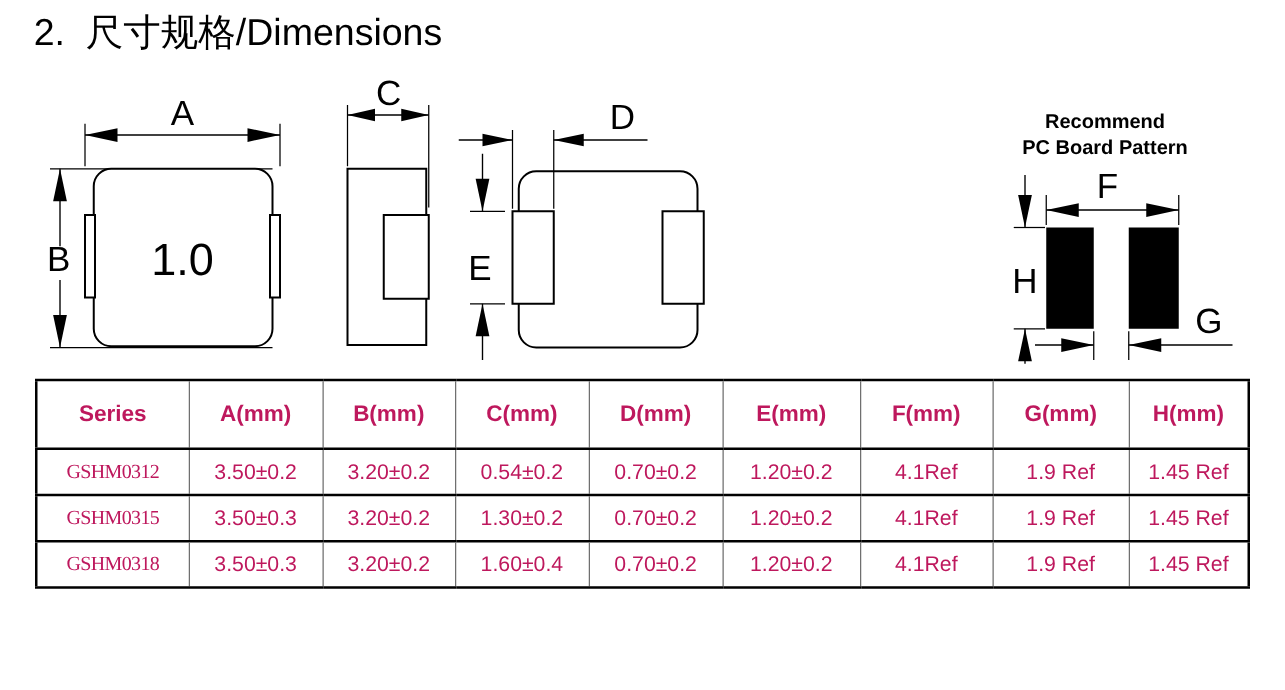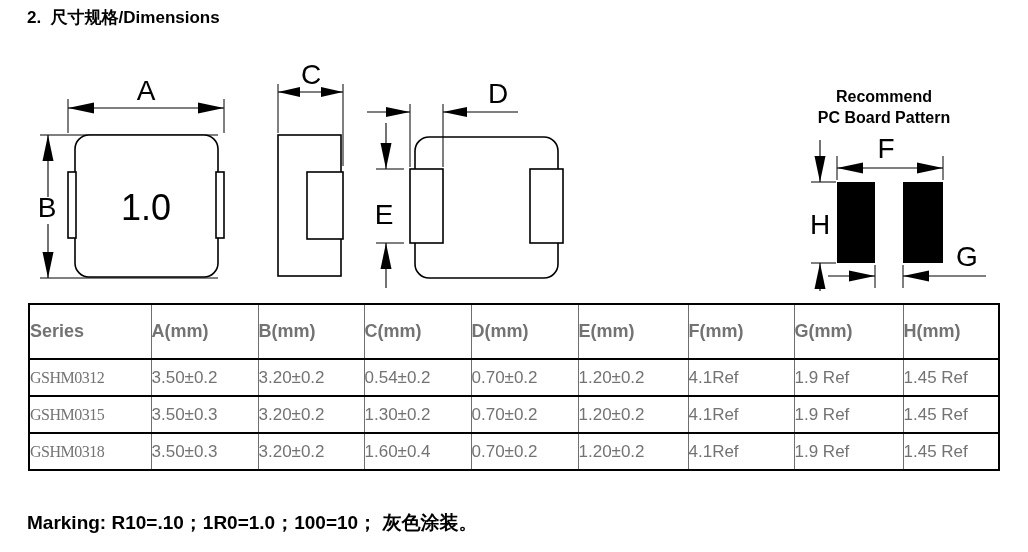--- a/index.html
+++ b/index.html
@@ -1,35 +1,35 @@
 <!DOCTYPE html>
 <html><head>
 <meta charset="utf-8">
 <style>
   *{margin:0;padding:0;box-sizing:border-box}
   html,body{background:#ffffff}
   .page{position:relative;width:1028px;height:552px;background:#ffffff;color:#000;
         font-family:"Liberation Sans",sans-serif;overflow:hidden}
-  .title{position:absolute;left:27px;top:6px;font-size:17px;font-weight:bold;white-space:pre}
+  .title{position:absolute;left:27px;top:6px;font-size:30px;font-weight:normal;white-space:pre}
   .diagrams{position:absolute;left:0;top:0}
   
   .outline{fill:#ffffff;stroke:#000;stroke-width:1.6}
   .padfill{fill:#000;stroke:none}
   .dim{stroke:#000;stroke-width:1.1;fill:none}
   .thin{stroke:#000;stroke-width:1;fill:none}
   .arr{fill:#000;stroke:none}
   .lbl{font-family:"Liberation Sans",sans-serif;font-size:28px;fill:#000;text-anchor:middle}
   .mark-lbl{font-family:"Liberation Sans",sans-serif;font-size:36px;fill:#000;text-anchor:middle}
   .pcb-title{font-family:"Liberation Sans",sans-serif;font-size:16px;font-weight:bold;fill:#000;text-anchor:middle}
   
   .dims-table{position:absolute;left:28px;top:303px;width:970px;border-collapse:collapse;
               table-layout:fixed;border:2px solid #000;background:#fff}
   .dims-table th,.dims-table td{border-top:2px solid #000;border-bottom:2px solid #000;
               border-left:1px solid #6f6f6f;border-right:1px solid #6f6f6f;
-              text-align:left;vertical-align:middle;color:#737373;overflow:hidden}
+              text-align:center;vertical-align:middle;color:#be185d;overflow:hidden}
   .dims-table th{height:55px;font-size:18px;font-weight:bold;font-family:"Liberation Sans",sans-serif}
   .dims-table td{height:37px;font-size:17px;font-family:Liberation Sans, sans-serif}
   .dims-table td.series{font-family:Liberation Serif, serif;font-size:16px;letter-spacing:-0.5px}
   .marking{position:absolute;left:27px;top:510px;font-size:19px;font-weight:bold;white-space:pre}
 </style>
 </head>
 <body>
 
 <div class="page">
 
@@ -171,14 +171,13 @@
           <td>1.60±0.4</td>
           <td>0.70±0.2</td>
           <td>1.20±0.2</td>
           <td>4.1Ref</td>
           <td>1.9 Ref</td>
           <td>1.45 Ref</td>
         </tr>
       </tbody>
   </table>
 
-  <p class="marking">Marking: R10=.10；1R0=1.0；100=10； 灰色涂装。</p>
 </div>
 
 </body></html>

